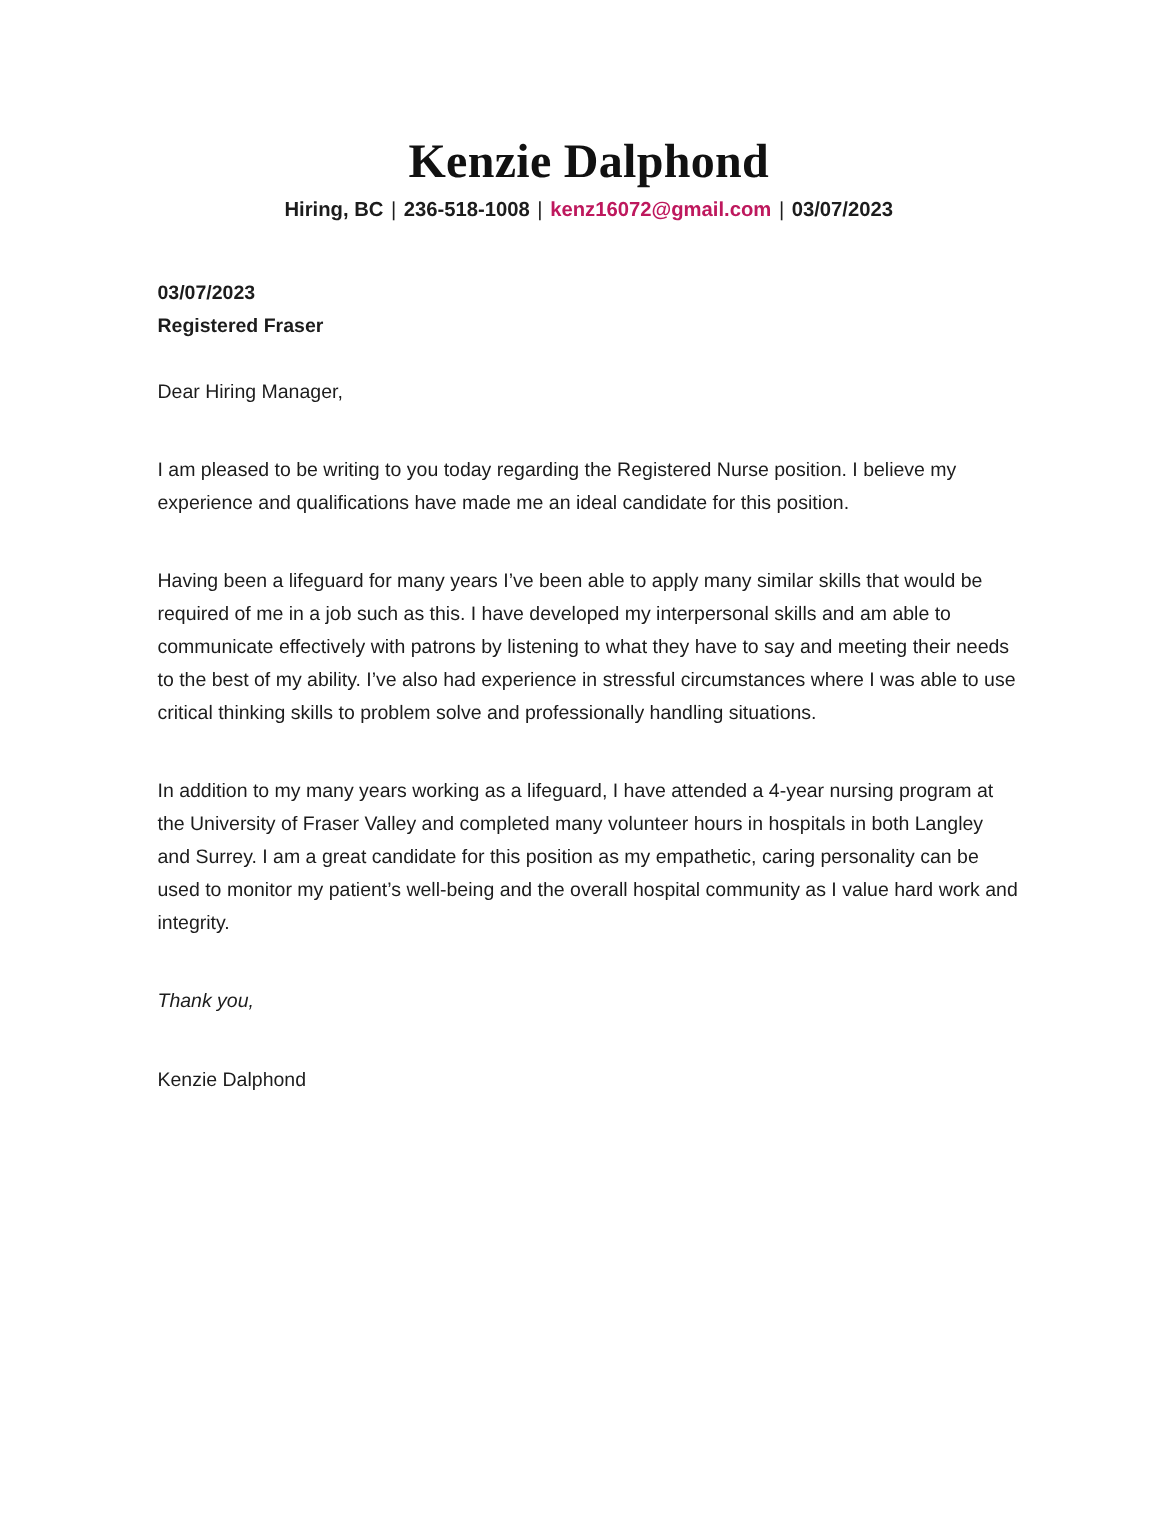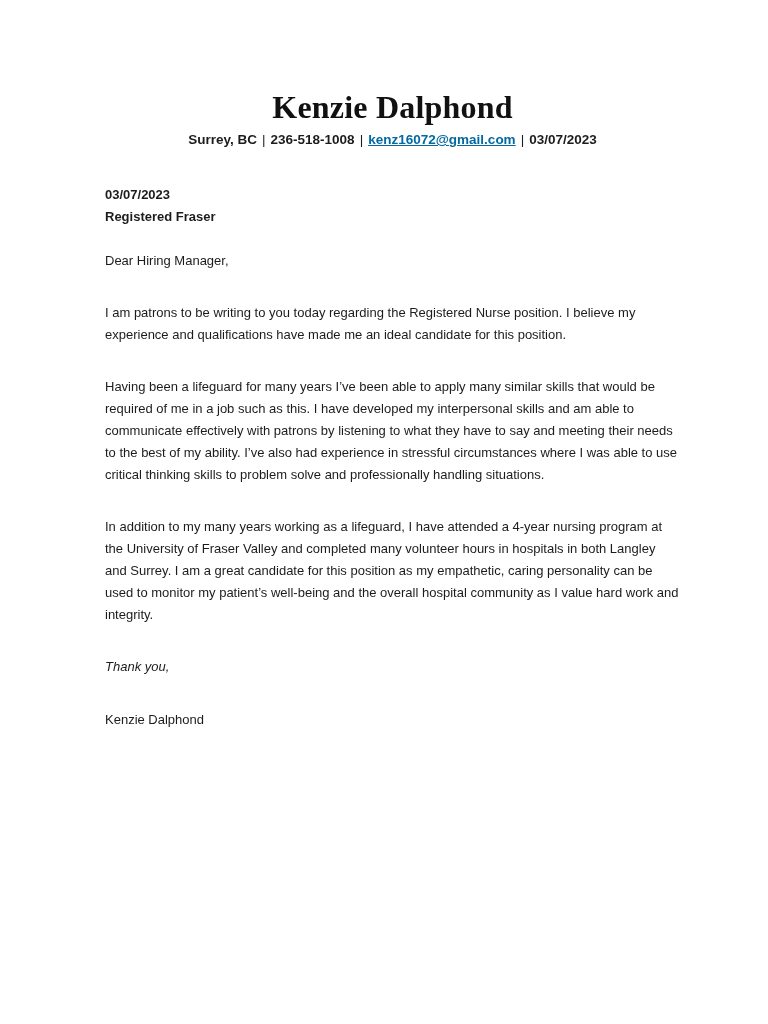--- a/index.html
+++ b/index.html
@@ -35,22 +35,21 @@
     font-size: 13.5px;
     font-weight: 700;
     color: #1c1c1c;
     line-height: 20px;
   }
   .contact-line .sep {
     margin: 0 5px;
     font-weight: 400;
   }
   .email-link {
-    color: #0369a1;
-    text-decoration: underline;
+    color: #be185d;
     cursor: pointer;
   }
   .body-text {
     font-size: 13px;
     line-height: 22px;
     color: #1c1c1c;
   }
   .date-block { margin-top: 34px; }
   .bold-line { font-weight: 700; }
   .salutation { margin-top: 22px; }
@@ -60,31 +59,31 @@
 </style>
 </head>
 <body>
 
 <div class="page">
   <div class="content">
 
     <h1 class="doc-title">Kenzie Dalphond</h1>
 
     <div class="contact-line">
-      <span>Surrey, BC</span><span class="sep">|</span><span>236-518-1008</span><span class="sep">|</span><a class="email-link">kenz16072@gmail.com</a><span class="sep">|</span><span>03/07/2023</span>
+      <span>Hiring, BC</span><span class="sep">|</span><span>236-518-1008</span><span class="sep">|</span><a class="email-link">kenz16072@gmail.com</a><span class="sep">|</span><span>03/07/2023</span>
     </div>
 
     <div class="body-text date-block">
       <div class="bold-line">03/07/2023</div>
       <div class="bold-line">Registered Fraser</div>
     </div>
 
     <div class="body-text salutation">Dear Hiring Manager,</div>
 
-    <p class="body-text body-para">I am patrons to be writing to you today regarding the Registered Nurse position. I believe my experience and qualifications have made me an ideal candidate for this position.</p>
+    <p class="body-text body-para">I am pleased to be writing to you today regarding the Registered Nurse position. I believe my experience and qualifications have made me an ideal candidate for this position.</p>
 
     <p class="body-text body-para">Having been a lifeguard for many years I’ve been able to apply many similar skills that would be required of me in a job such as this. I have developed my interpersonal skills and am able to communicate effectively with patrons by listening to what they have to say and meeting their needs to the best of my ability. I’ve also had experience in stressful circumstances where I was able to use critical thinking skills to problem solve and professionally handling situations.</p>
 
     <p class="body-text body-para">In addition to my many years working as a lifeguard, I have attended a 4-year nursing program at the University of Fraser Valley and completed many volunteer hours in hospitals in both Langley and Surrey. I am a great candidate for this position as my empathetic, caring personality can be used to monitor my patient’s well-being and the overall hospital community as I value hard work and integrity.</p>
 
 
     <div class="body-text closing">Thank you,</div>
 
     <div class="body-text signature">Kenzie Dalphond</div>
 

